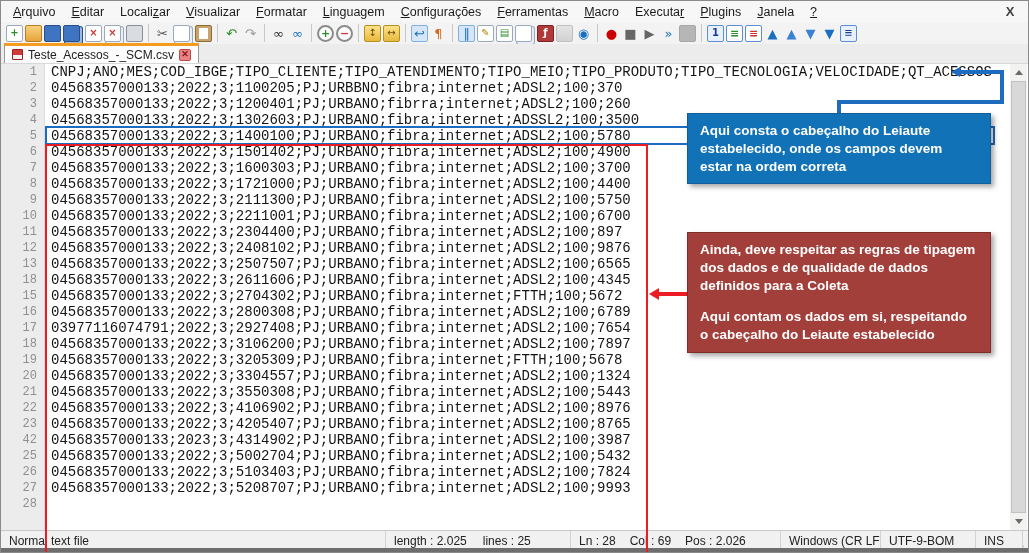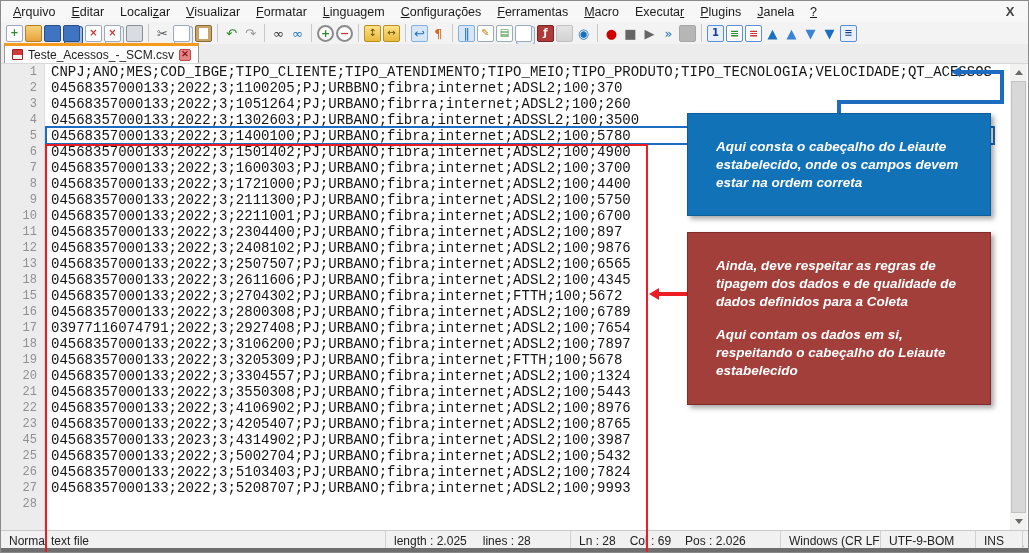--- a/index.html
+++ b/index.html
@@ -61,21 +61,21 @@
   .data-box{position:absolute;left:44px;top:80px;width:603px;height:434px;border:2px solid #ed1c24;z-index:6;}
   .seg{position:absolute;z-index:6;}
   .arrow-left-blue{position:absolute;z-index:7;width:0;height:0;border-top:5px solid transparent;
     border-bottom:5px solid transparent;border-right:9px solid #1e6cbf;}
   .arrow-left-red{position:absolute;z-index:7;width:0;height:0;border-top:6px solid transparent;
     border-bottom:6px solid transparent;border-right:10px solid #ed1c24;}
   .callout{position:absolute;width:304px;color:#fff;font-size:13.5px;font-weight:bold;line-height:1.32;
     padding:8px 12px;box-shadow:3px 3px 5px rgba(0,0,0,.35);z-index:8;}
   .callout-blue{left:686px;top:112px;background:#1272b8;border:1px solid #0f5e99;}
   .callout-red{left:686px;top:231px;background:#a23f3b;border:1px solid #7e2d29;}
-  .callout p{margin:16px;font-style:italic;}
+  .callout p{margin:0;}
   .callout p + p{margin-top:14px;}
   
   .vscroll{position:absolute;right:1px;top:63px;width:17px;height:466px;background:#f2f2f1;z-index:5;}
   .vs-btn{position:absolute;left:0;width:17px;height:17px;background:#f2f2f1;
     display:flex;align-items:center;justify-content:center;}
   .vs-up{top:0;} .vs-down{bottom:0;}
   .tri-up{width:0;height:0;border-left:4px solid transparent;border-right:4px solid transparent;border-bottom:5px solid #6a6a6a;}
   .tri-down{width:0;height:0;border-left:4px solid transparent;border-right:4px solid transparent;border-top:5px solid #6a6a6a;}
   .vs-thumb{position:absolute;left:1px;top:17px;width:15px;height:432px;background:#d8d8d8;border:1px solid #c2c2c2;}
   
@@ -182,21 +182,21 @@
         <div class="code-line">
           <span class="ln">1</span>
           <span class="txt">CNPJ;ANO;MES;COD_IBGE;TIPO_CLIENTE;TIPO_ATENDIMENTO;TIPO_MEIO;TIPO_PRODUTO;TIPO_TECNOLOGIA;VELOCIDADE;QT_ACESSOS</span>
         </div>
         <div class="code-line">
           <span class="ln">2</span>
           <span class="txt">04568357000133;2022;3;1100205;PJ;URBBNO;fibra;internet;ADSL2;100;370</span>
         </div>
         <div class="code-line">
           <span class="ln">3</span>
-          <span class="txt">04568357000133;2022;3;1051264;PJ;URBANO;fibrra;internet;ADSL2;100;260</span>
+          <span class="txt">04568357000133;2022;3;1200401;PJ;URBANO;fibrra;internet;ADSL2;100;260</span>
         </div>
         <div class="code-line">
           <span class="ln">4</span>
           <span class="txt">04568357000133;2022;3;1302603;PJ;URBANO;fibra;internet;ADSSL2;100;3500</span>
         </div>
         <div class="code-line">
           <span class="ln">5</span>
           <span class="txt">04568357000133;2022;3;1400100;PJ;URBANO;fibra;internet;ADSL2;100;5780</span>
         </div>
         <div class="code-line">
@@ -265,21 +265,21 @@
         </div>
         <div class="code-line">
           <span class="ln">22</span>
           <span class="txt">04568357000133;2022;3;4106902;PJ;URBANO;fibra;internet;ADSL2;100;8976</span>
         </div>
         <div class="code-line">
           <span class="ln">23</span>
           <span class="txt">04568357000133;2022;3;4205407;PJ;URBANO;fibra;internet;ADSL2;100;8765</span>
         </div>
         <div class="code-line">
-          <span class="ln">45</span>
+          <span class="ln">42</span>
           <span class="txt">04568357000133;2023;3;4314902;PJ;URBANO;fibra;internet;ADSL2;100;3987</span>
         </div>
         <div class="code-line">
           <span class="ln">25</span>
           <span class="txt">04568357000133;2022;3;5002704;PJ;URBANO;fibra;internet;ADSL2;100;5432</span>
         </div>
         <div class="code-line">
           <span class="ln">26</span>
           <span class="txt">04568357000133;2022;3;5103403;PJ;URBANO;fibra;internet;ADSL2;100;7824</span>
         </div>
@@ -322,21 +322,21 @@
     <div class="vs-thumb"></div>
     <div class="vs-btn vs-down">
         <span class="tri-down"></span>
       </div>
   </div>
 
   <div class="status-bar">
     <span class="sb-sec sb-doc">Normal text file</span>
     <span class="sb-sec sb-len">
       <span>length : 2.025</span>
-      <span>lines : 28</span>
+      <span>lines : 25</span>
     </span>
     <span class="sb-sec sb-pos">
       <span>Ln : 28</span>
       <span>Col : 69</span>
       <span>Pos : 2.026</span>
     </span>
     <span class="sb-sec sb-eol">Windows (CR LF)</span>
     <span class="sb-sec sb-enc">UTF-9-BOM</span>
     <span class="sb-sec sb-ins">INS</span>
     <span class="sb-sec sb-grip">⋱</span>

